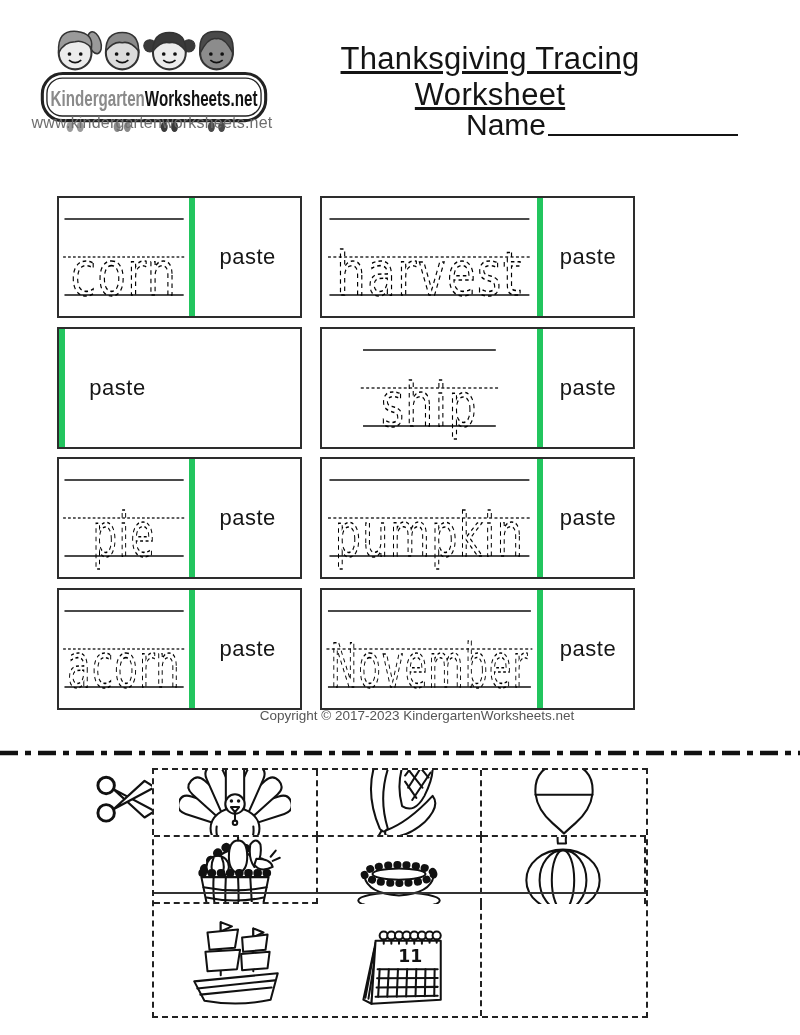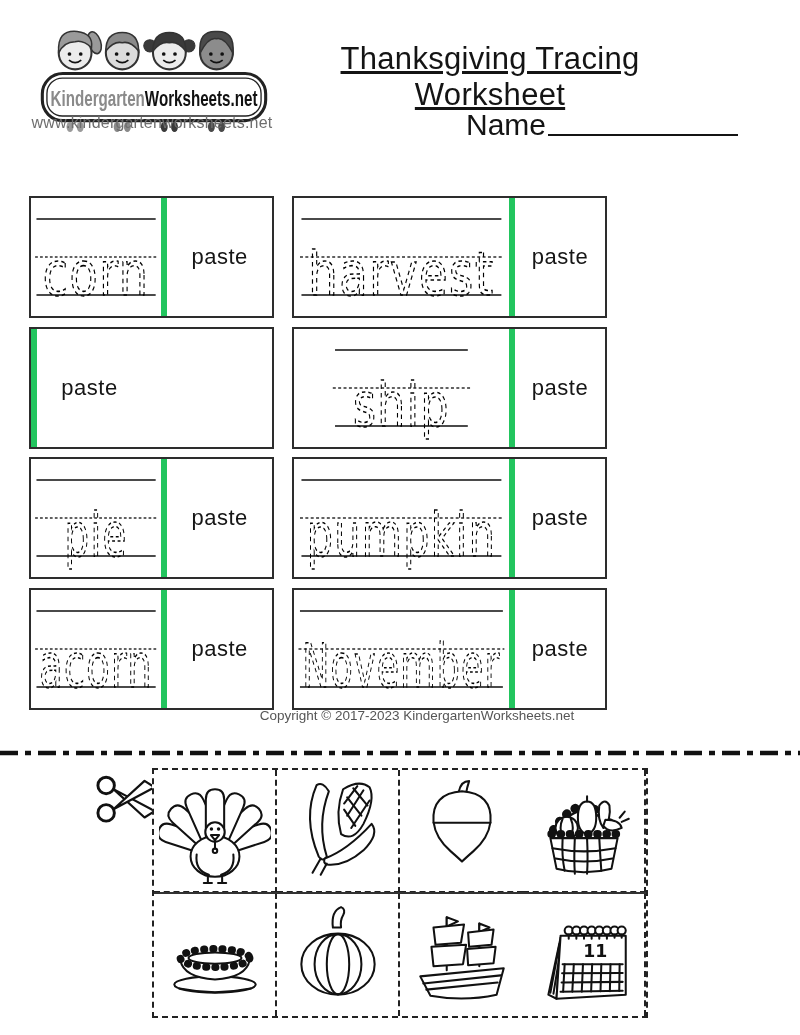--- a/index.html
+++ b/index.html
@@ -13,21 +13,21 @@
   .title{position:absolute;left:268px;top:41px;width:444px;text-align:center;
          font-size:31px;font-weight:400;letter-spacing:.3px;color:#141414;text-decoration:underline;}
   .name-row{position:absolute;left:430px;top:100px;right:62px;height:40px;
             display:flex;align-items:flex-end;}
   .name-label{font-size:30px;color:#141414;line-height:1;margin-left:36px;}
   .name-line{flex:1;border-bottom:2.4px solid #141414;margin:0 0 4px 2px;height:24px;}
   .instruction{position:absolute;left:0;top:157px;width:100%;text-align:center;
                font-size:18.5px;color:#000;}
 
   
-  .trace-grid{position:absolute;left:29px;top:196px;width:578px;}
+  .trace-grid{position:absolute;left:57px;top:196px;width:578px;}
   .trace-row{display:flex;margin-bottom:8.5px;}
   .block{display:flex;height:122px;box-sizing:border-box;border:2px solid #2d2d2d;background:#fff;}
   .block.left{width:305px;margin-right:18px;}
   .block.right{width:392px;}
   .word-cell{position:relative;flex:1;}
   .word-cell svg{position:absolute;left:0;top:0;width:100%;height:100%;}
   .paste-cell{display:flex;align-items:center;justify-content:center;
               border-left:6px solid #22c55e;box-sizing:border-box;}
   .block.left  .paste-cell{width:111px;}
   .block.right .paste-cell{width:96px;}
@@ -37,21 +37,21 @@
   .trace-word{font-family:"DejaVu Sans",sans-serif;font-size:60px;letter-spacing:2px;
               fill:none;stroke:#000;stroke-width:1.5;stroke-dasharray:4.5 4;}
 
   
   .copyright{position:absolute;left:0;top:707px;width:100%;text-align:center;
              font-size:13.5px;line-height:1.35;color:#565656;padding-left:17px;}
   .cutline{position:absolute;left:0;top:748px;width:800px;height:10px;}
   .scissors{position:absolute;left:92px;top:769px;width:74px;height:64px;}
   .cut-grid{position:absolute;left:152px;top:768px;width:496px;height:250px;
             box-sizing:border-box;border:2px dashed #222;background:#fff;
-            display:grid;grid-template-columns:repeat(4,1fr);grid-template-rows:repeat(2,1fr);}
+            display:grid;grid-template-columns:repeat(3,1fr);grid-template-rows:repeat(2,1fr);}
   .cut-cell{box-sizing:border-box;border-right:2px dashed #222;
             display:flex;align-items:center;justify-content:center;overflow:hidden;}
   .cut-cell:nth-child(4n){border-right:none;}
   .cut-cell.r1{border-bottom:2px dashed #222;}
   .row-divider{position:absolute;left:0;top:122px;width:100%;height:0;
                border-top:2px solid #333;z-index:2;}
   .cut-cell svg{width:112px;height:112px;}
   .art{stroke:#111;stroke-width:2;fill:none;stroke-linecap:round;stroke-linejoin:round;}
   .artw{stroke:#111;stroke-width:2;fill:#fff;stroke-linecap:round;stroke-linejoin:round;}
   .cal-num{font-family:"DejaVu Sans",sans-serif;font-size:17px;font-weight:bold;fill:#111;}

